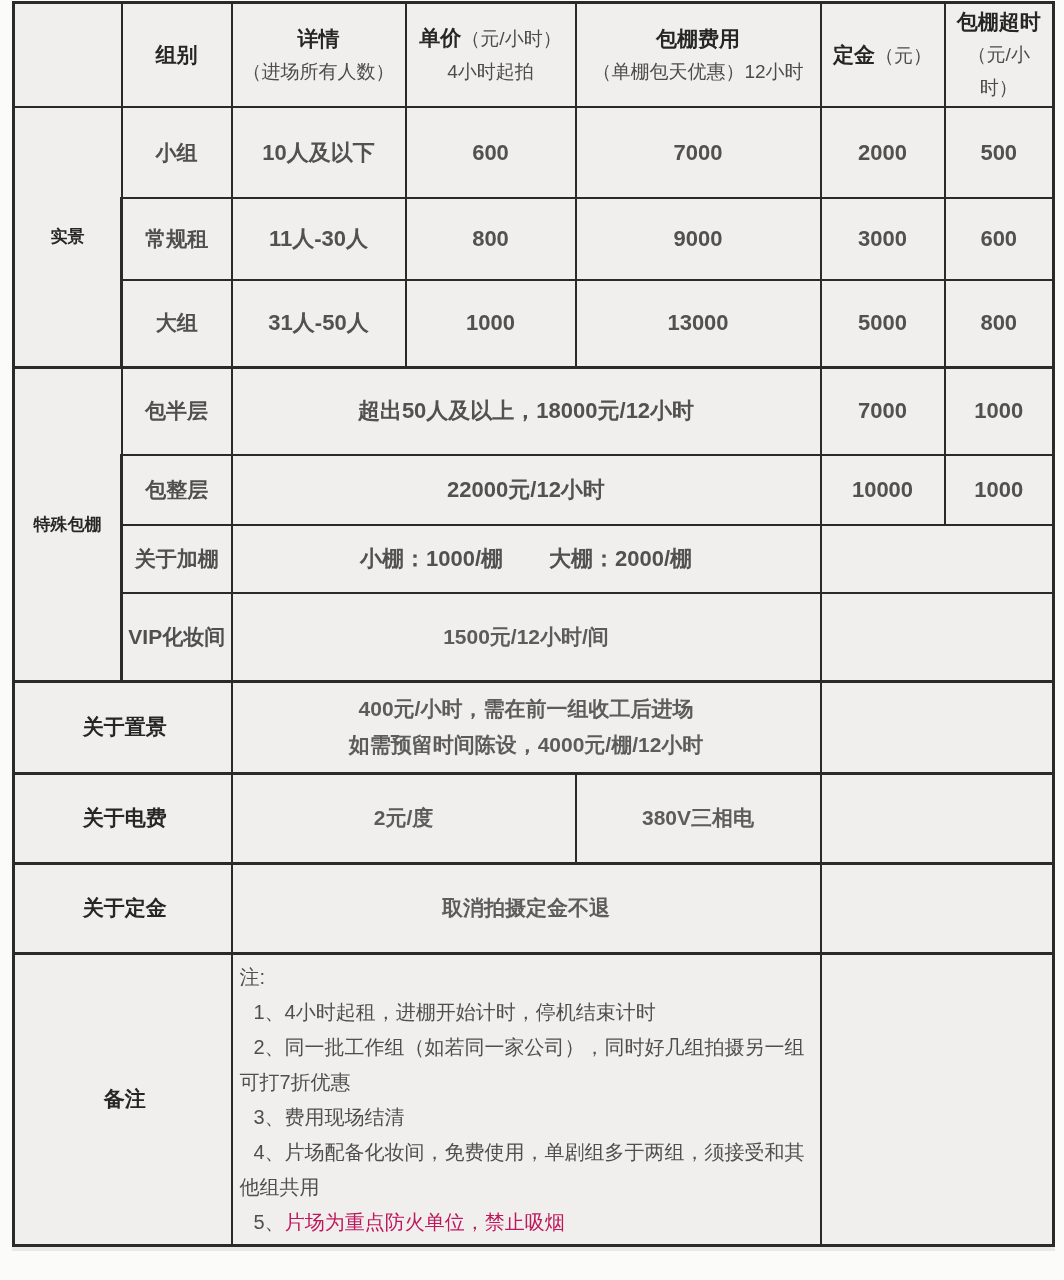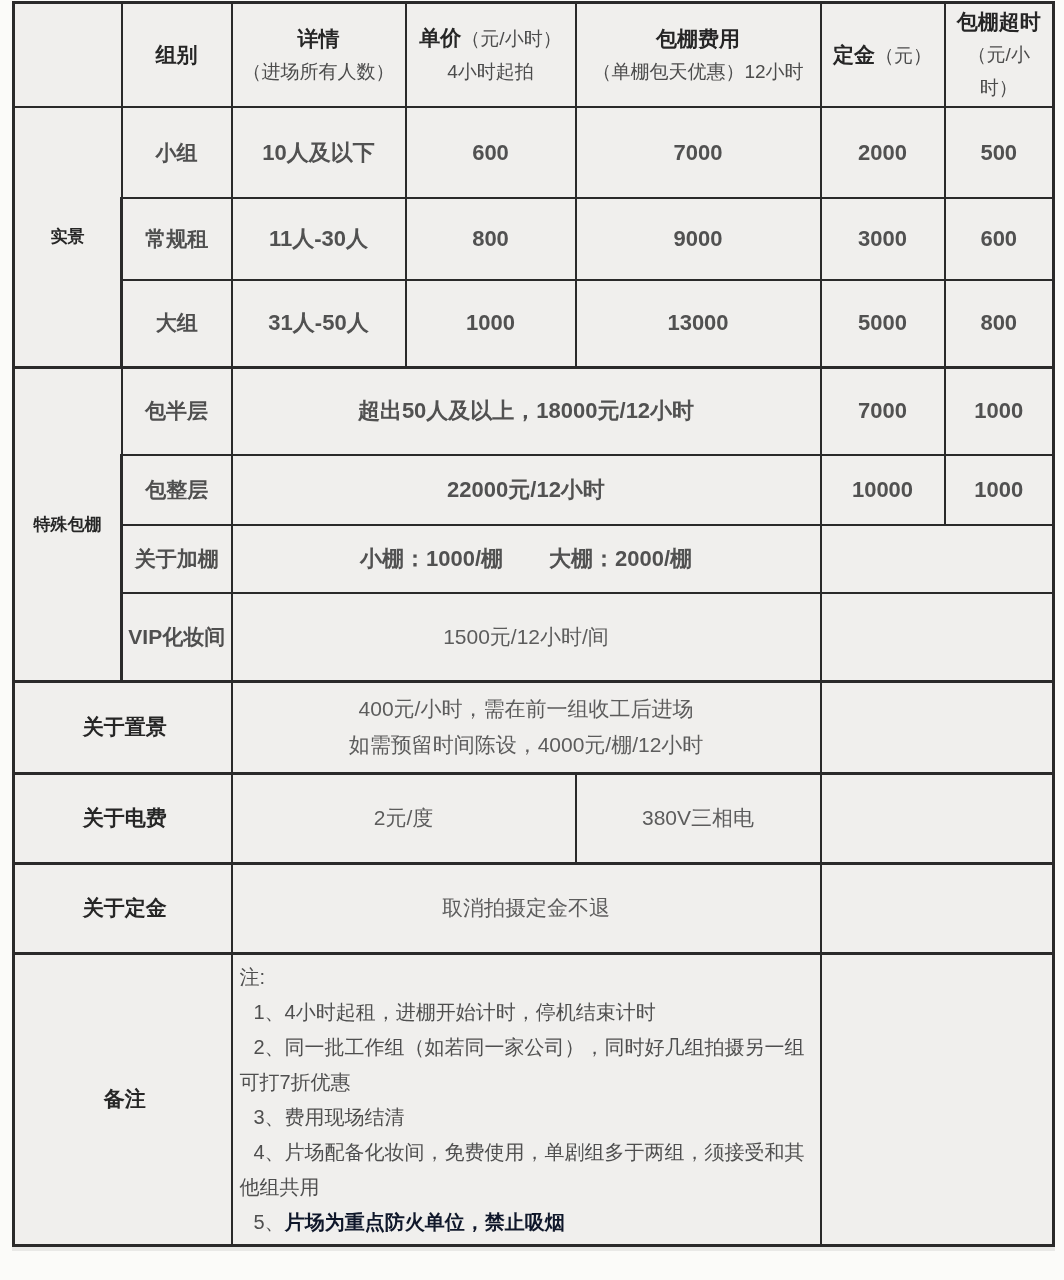--- a/index.html
+++ b/index.html
@@ -47,32 +47,32 @@
 
   .sec-label{
     font-weight:bold;color:var(--ink-black);font-size:17px;
   }
   .left-label{
     text-align:center;padding-left:8px;
     font-weight:bold;color:var(--ink-black);font-size:21px;
   }
   .group-cell{font-weight:bold;color:#4f4f4f;}
   .data-bold{font-weight:bold;color:#515151;font-size:22px;border-radius:20px;}
-  .data-reg{font-weight:normal;color:var(--ink-soft);}
+  .data-reg{font-weight:bold;color:var(--ink-soft);}
   .two-line{line-height:36px;}
   .gap-row{display:flex;justify-content:center;gap:46px;}
 
   td.notes-cell{
     text-align:left;vertical-align:top;
     padding:5px 10px 4px 7px;
     font-size:20px;line-height:35px;color:#4f4f4f;
   }
   .notes-cell p{margin:0;}
   .notes-cell p.note-item{text-indent:14px;}
-  .note-bold{font-weight:bold;color:#0f172a;}
+  .note-bold{font-weight:normal;color:#be185d;}
 </style>
 </head>
 <body>
 
 <table class="price">
   <colgroup>
     <col style="width:108px">
       <col style="width:110px">
       <col style="width:174px">
     <col style="width:170px">

